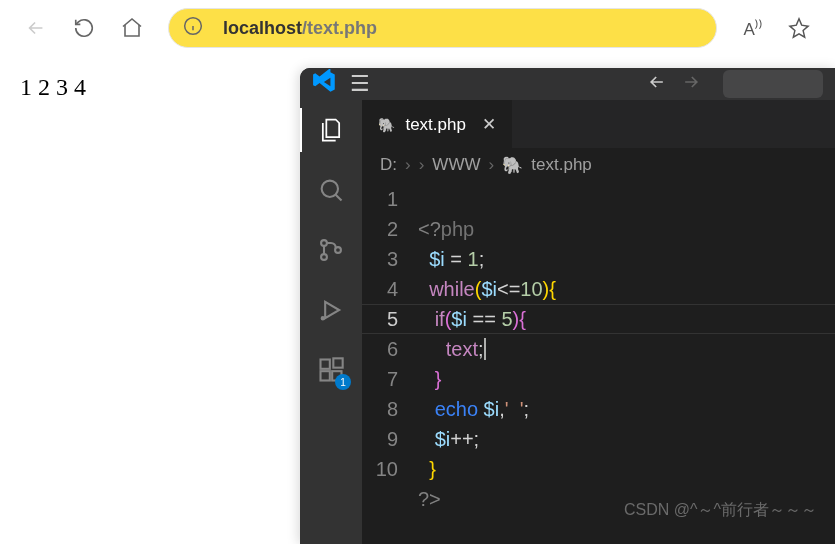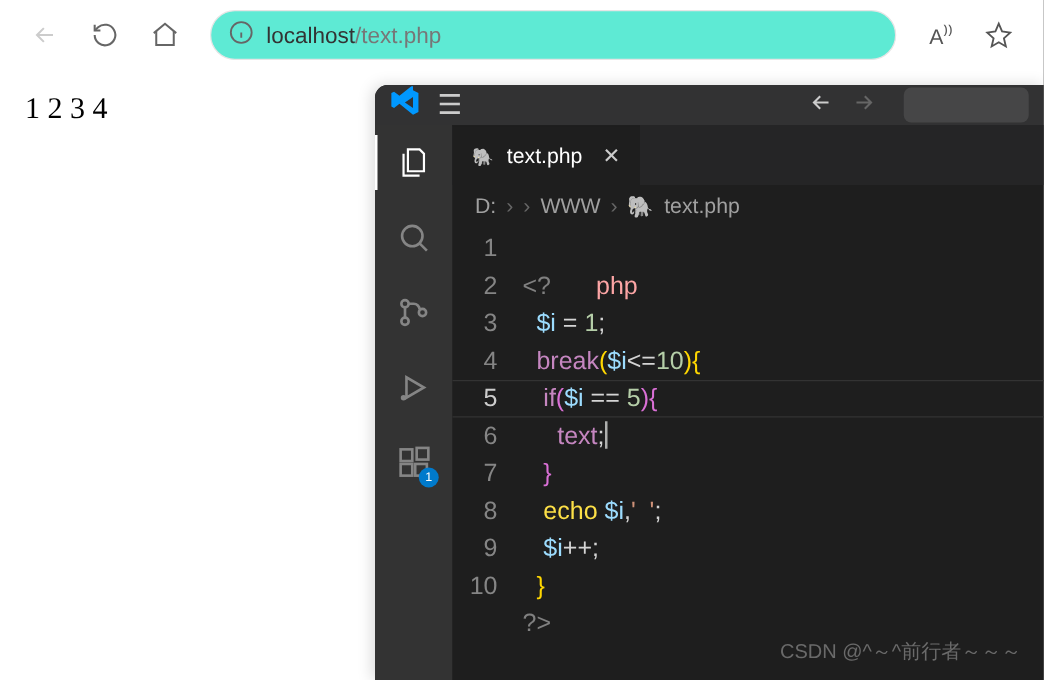--- a/index.html
+++ b/index.html
@@ -2,21 +2,21 @@
 <html><head>
 <meta charset="utf-8">
 <style>
 * { margin: 0; padding: 0; box-sizing: border-box; font-family: -apple-system, BlinkMacSystemFont, "Segoe UI", sans-serif; }
 body { width: 835px; height: 544px; background: #fff; position: relative; overflow: hidden; }
 
 
 .browser-bar { height: 56px; display: flex; align-items: center; padding: 0 16px; gap: 8px; }
 .nav-btn { width: 40px; height: 40px; display: flex; align-items: center; justify-content: center; color: #666; border-radius: 4px; }
 .nav-btn.disabled { color: #ccc; }
-.url-bar { flex: 1; height: 40px; display: flex; align-items: center; gap: 10px; padding: 0 14px; margin: 0 8px; border-radius: 20px; background: #5eead4; border: 1px solid #e5e5e5; }
+.url-bar { flex: 1; height: 40px; display: flex; align-items: center; gap: 20px; padding: 0 14px; margin: 0 8px; border-radius: 20px; background: #fde047; border: 1px solid #e5e5e5; font-weight: bold; }
 .url-text { font-size: 18px; color: #333; }
 .url-path { color: #777; }
 .right-icons { display: flex; gap: 6px; align-items: center; }
 
 
 .page-content { padding: 18px 20px; font-size: 24px; font-family: "Times New Roman", serif; }
 
 
 .vscode { position: absolute; left: 300px; top: 68px; right: 0; bottom: 0; background: #1e1e1e; border-radius: 10px 0 0 0; overflow: hidden; display: flex; flex-direction: column; box-shadow: -2px 0 12px rgba(0,0,0,0.15); }
 
@@ -43,31 +43,31 @@
 .breadcrumbs { height: 34px; display: flex; align-items: center; gap: 8px; padding: 0 18px; color: #a0a0a0; font-size: 17px; }
 .crumb-sep { color: #666; }
 .crumb-icon { color: #a074c4; }
 
 .code-area { flex: 1; display: flex; font-family: Consolas, "Courier New", monospace; font-size: 20px; line-height: 30px; padding-top: 2px; }
 .gutter { width: 56px; text-align: right; color: #858585; padding-right: 20px; }
 .code { flex: 1; color: #d4d4d4; white-space: pre; position: relative; }
 .line-hl { position: absolute; left: -56px; right: 0; height: 30px; top: 120px; border-top: 1px solid #333; border-bottom: 1px solid #333; }
 
 .tok-tag { color: #808080; }
-.tok-kw { color: #fca5a5; margin-left: 36px; }
+.tok-kw { color: #737373; }
 .tok-ctrl { color: #c586c0; }
 .tok-var { color: #9cdcfe; }
 .tok-num { color: #b5cea8; }
-.tok-fn { color: #fde047; }
+.tok-fn { color: #3b82f6; }
 .tok-br { color: #ffd700; }
 .tok-br2 { color: #da70d6; }
 .tok-str { color: #ce9178; }
 .cursor { display: inline-block; width: 2px; height: 22px; background: #aeafad; vertical-align: middle; margin-bottom: 4px; }
 
-.watermark { position: absolute; right: 18px; bottom: 12px; color: #6a6a6a; font-size: 16px; font-family: sans-serif; }
+.watermark { position: absolute; right: 18px; bottom: 23px; color: #6a6a6a; font-size: 16px; font-family: sans-serif; }
 </style>
 </head>
 <body>
 
 <div class="browser-bar">
   <div class="nav-btn disabled">
       <svg width="22" height="22" viewBox="0 0 24 24" fill="none" stroke="currentColor" stroke-width="1.8">
         <path d="M19 12H5M11 18l-6-6 6-6"></path>
       </svg>
     </div>
@@ -188,21 +188,21 @@
             <div style="color:#ccc">5</div>
             <div>6</div>
             <div>7</div>
             <div>8</div>
             <div>9</div>
             <div>10</div>
         </div>
         <div class="code">
 <div class="line-hl"></div><span class="tok-tag">&lt;?</span><span class="tok-kw">php</span>
   <span class="tok-var">$i</span><span> = </span><span class="tok-num">1</span><span>;</span>
-  <span class="tok-ctrl">break</span><span class="tok-br">(</span><span class="tok-var">$i</span><span>&lt;=</span><span class="tok-num">10</span><span class="tok-br">)</span><span class="tok-br">{</span>
+  <span class="tok-ctrl">while</span><span class="tok-br">(</span><span class="tok-var">$i</span><span>&lt;=</span><span class="tok-num">10</span><span class="tok-br">)</span><span class="tok-br">{</span>
    <span class="tok-ctrl">if</span><span class="tok-br2">(</span><span class="tok-var">$i</span><span> == </span><span class="tok-num">5</span><span class="tok-br2">)</span><span class="tok-br2">{</span>
      <span class="tok-ctrl">text</span><span>;</span><span class="cursor"></span>
    <span class="tok-br2">}</span>
    <span class="tok-fn">echo</span><span> </span><span class="tok-var">$i</span><span>,</span><span class="tok-str">'  '</span><span>;</span>
    <span class="tok-var">$i</span><span>++;</span>
   <span class="tok-br">}</span>
 <span class="tok-tag">?&gt;</span>
         </div>
       </div>
       <div class="watermark">CSDN @^～^前行者～～～</div>

